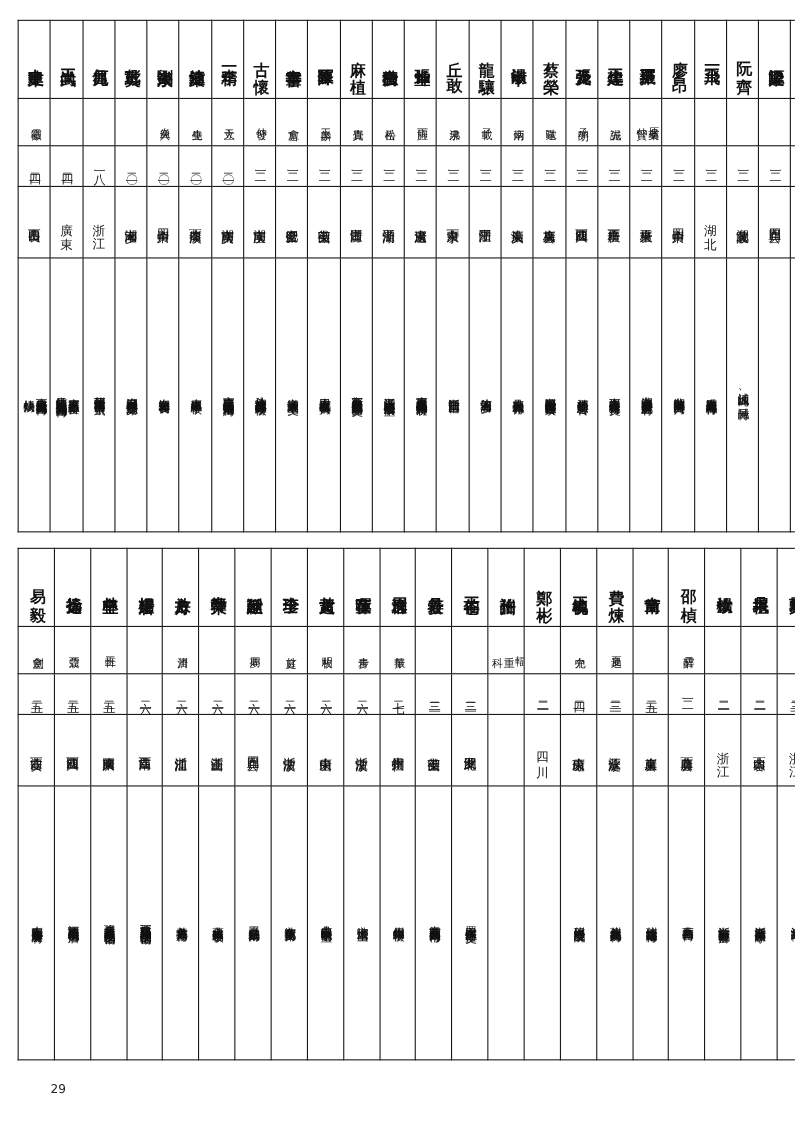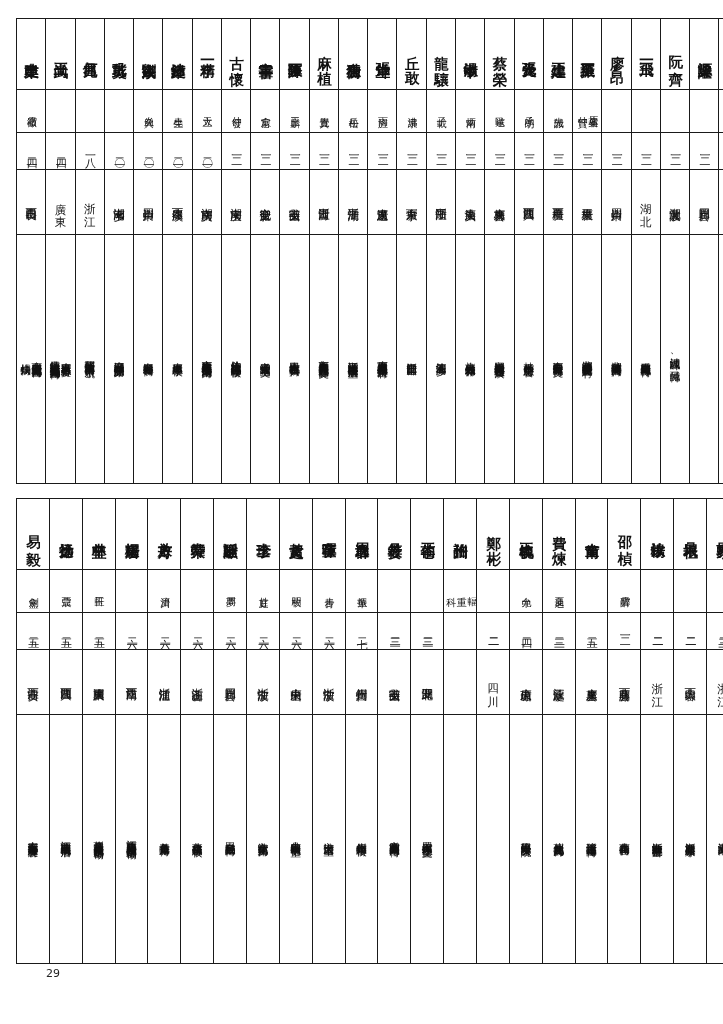--- a/index.html
+++ b/index.html
@@ -36,21 +36,21 @@
   .addr   .v{font-size:10.5px;height:238px;}
 
   .r-name td{height:66px;}
   .r-alias td{height:38px;}
   .r-age td{height:32px;}
   .r-native td{height:60px;}
   .r-addr td{height:244px;}
   table.reg.second{margin-top:0;}
 
   .footer{
-    position:absolute;left:46px;bottom:44px;
+    position:absolute;left:46px;bottom:27px;
     font-size:11px;color:#222;
   }
   .spacer{height:14px;}
 </style>
 </head>
 <body>
 
 <div class="page">
 
   <table class="reg first">

